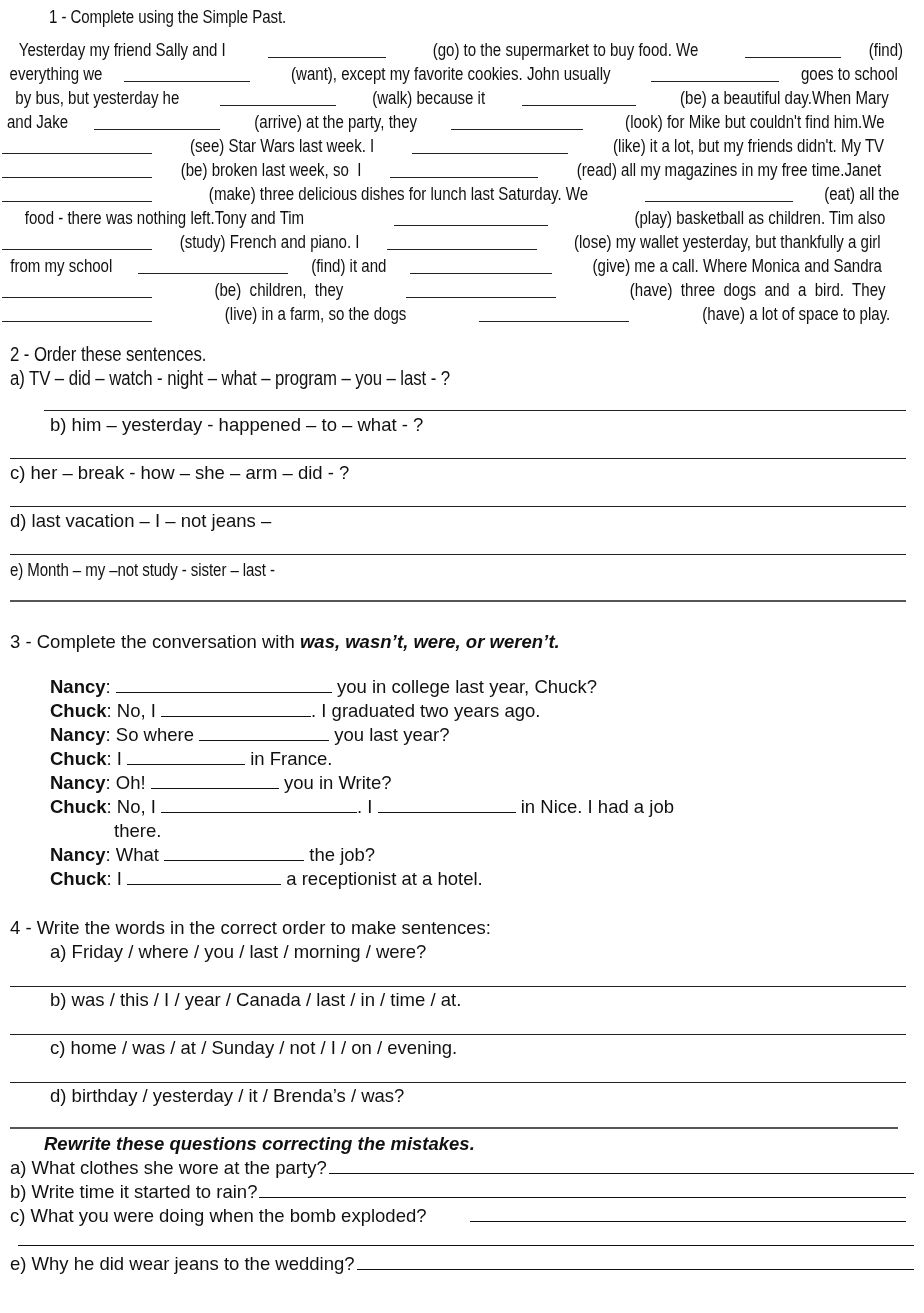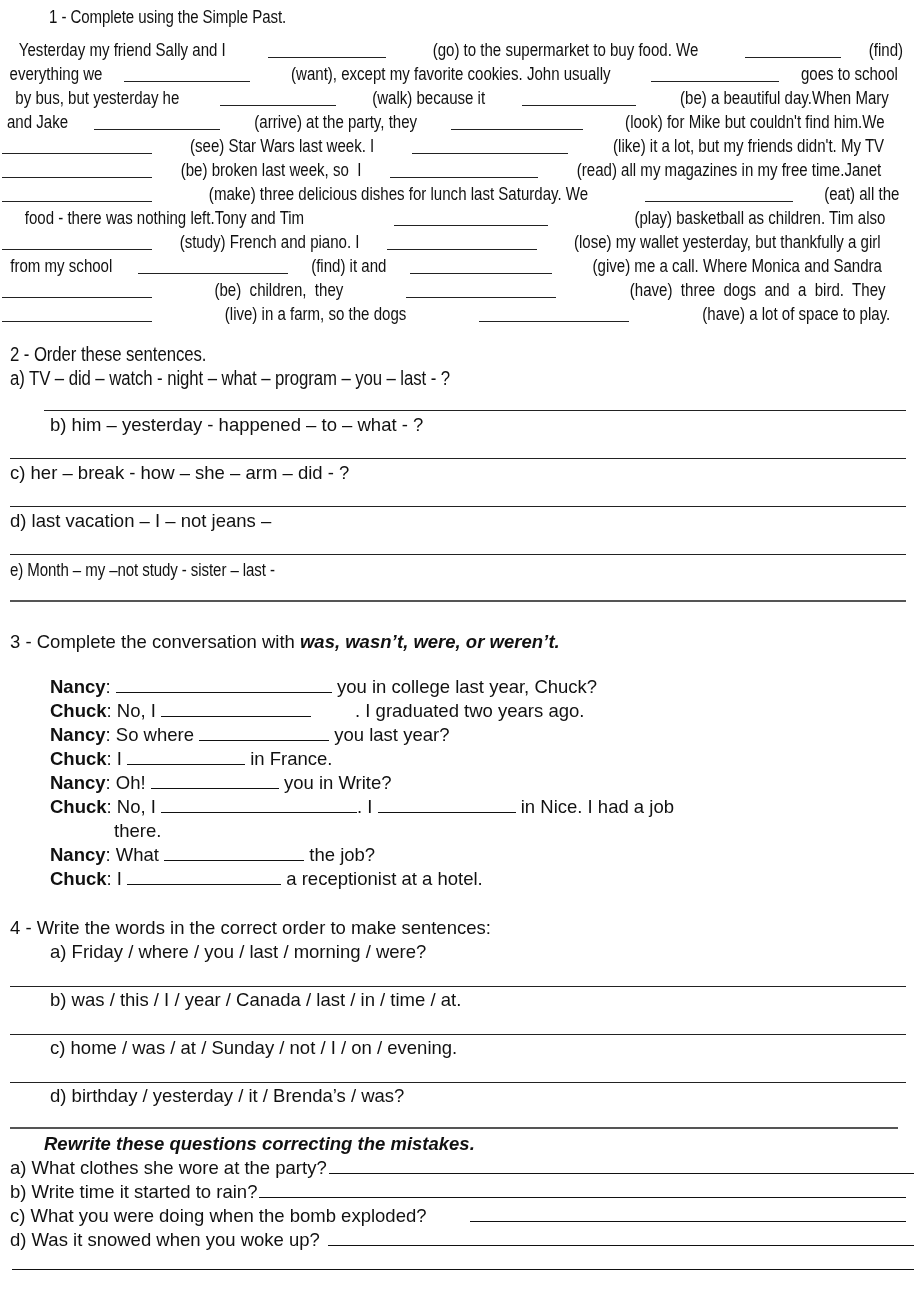--- a/index.html
+++ b/index.html
@@ -113,21 +113,21 @@
 <div class="abs reg" style="left:10px;top:510px;">d) last vacation – I – not jeans –</div>
 <div class="rule" style="left:10px;top:554px;width:896px;"></div>
 <div class="abs narrow" style="left:10px;top:560px;">e) Month – my –not study -  sister – last -</div>
 <div class="rule grey" style="left:10px;top:600px;width:896px;"></div>
 
 <div class="abs reg" style="left:10px;top:631px;">
   <span>3 - Complete the conversation with </span><span class="bold-it">was, wasn’t, were, or weren’t.</span>
 </div>
 <div id="s3-dialogue">
     <div class="abs reg" style="left: 50px; top: 676px;"><span class="speaker">Nancy</span><span style="white-space: pre;">: </span><span class="ul" style="width: 216px;"></span><span style="white-space: pre;"> you in college last year, Chuck?</span></div>
-    <div class="abs reg" style="left: 50px; top: 700px;"><span class="speaker">Chuck</span><span style="white-space: pre;">: No, I </span><span class="ul" style="width: 150px;"></span><span style="white-space: pre; margin-left: 44px;">. I graduated two years ago.</span></div>
+    <div class="abs reg" style="left: 50px; top: 700px;"><span class="speaker">Chuck</span><span style="white-space: pre;">: No, I </span><span class="ul" style="width: 150px;"></span><span style="white-space: pre;">. I graduated two years ago.</span></div>
     <div class="abs reg" style="left: 50px; top: 724px;"><span class="speaker">Nancy</span><span style="white-space: pre;">: So where </span><span class="ul" style="width: 130px;"></span><span style="white-space: pre;"> you last year?</span></div>
     <div class="abs reg" style="left: 50px; top: 748px;"><span class="speaker">Chuck</span><span style="white-space: pre;">: I </span><span class="ul" style="width: 118px;"></span><span style="white-space: pre;"> in France.</span></div>
     <div class="abs reg" style="left: 50px; top: 772px;"><span class="speaker">Nancy</span><span style="white-space: pre;">: Oh! </span><span class="ul" style="width: 128px;"></span><span style="white-space: pre;"> you in Write?</span></div>
     <div class="abs reg" style="left: 50px; top: 796px;"><span class="speaker">Chuck</span><span style="white-space: pre;">: No, I </span><span class="ul" style="width: 196px;"></span><span style="white-space: pre;">. I </span><span class="ul" style="width: 138px;"></span><span style="white-space: pre;"> in Nice. I had a job</span></div>
     <div class="abs reg" style="left: 114px; top: 820px;"><span style="white-space: pre;">there.</span></div>
     <div class="abs reg" style="left: 50px; top: 844px; text-align: center;"><span class="speaker">Nancy</span><span style="white-space: pre;">: What </span><span class="ul" style="width: 140px;"></span><span style="white-space: pre;"> the job?</span></div>
     <div class="abs reg" style="left: 50px; top: 868px;"><span class="speaker">Chuck</span><span style="white-space: pre;">: I </span><span class="ul" style="width: 154px;"></span><span style="white-space: pre;"> a receptionist at a hotel.</span></div>
   </div>
 
 <div class="abs reg" style="left:10px;top:917px;">4 - Write the words in the correct order to make sentences:</div>
@@ -148,19 +148,19 @@
     </div>
     <div class="abs reg" style="left: 10px; top: 1181px; width: 904px; display: flex; align-items: baseline;">
       <span style="white-space: pre;">b) Write time it started to rain?</span>
       <span class="ul" style="flex: 1 1 0%; margin-left: 2px; margin-right: 8px;"></span>
     </div>
     <div class="abs reg" style="left: 10px; top: 1205px; width: 904px; display: flex; align-items: baseline; gap: 35px;">
       <span style="white-space: pre;">c) What you were doing when the bomb exploded?</span>
       <span class="ul" style="flex: 1 1 0%; margin-left: 8px; margin-right: 8px;"></span>
     </div>
     <div class="abs reg" style="left: 10px; top: 1229px; width: 904px; display: flex; align-items: baseline;">
-      <span style="white-space: pre;">d) Was it snowed when you woke up?</span>
       <span class="ul" style="flex: 1 1 0%; margin-left: 8px; margin-right: 0px;"></span>
     </div>
     <div class="abs reg" style="left: 10px; top: 1253px; width: 904px; display: flex; align-items: baseline;">
+      <span style="white-space: pre;">e) Why he did wear jeans to the wedding?</span>
       <span class="ul" style="flex: 1 1 0%; margin-left: 2px; margin-right: 0px;"></span>
     </div>
   </div>
 
 </body></html>

